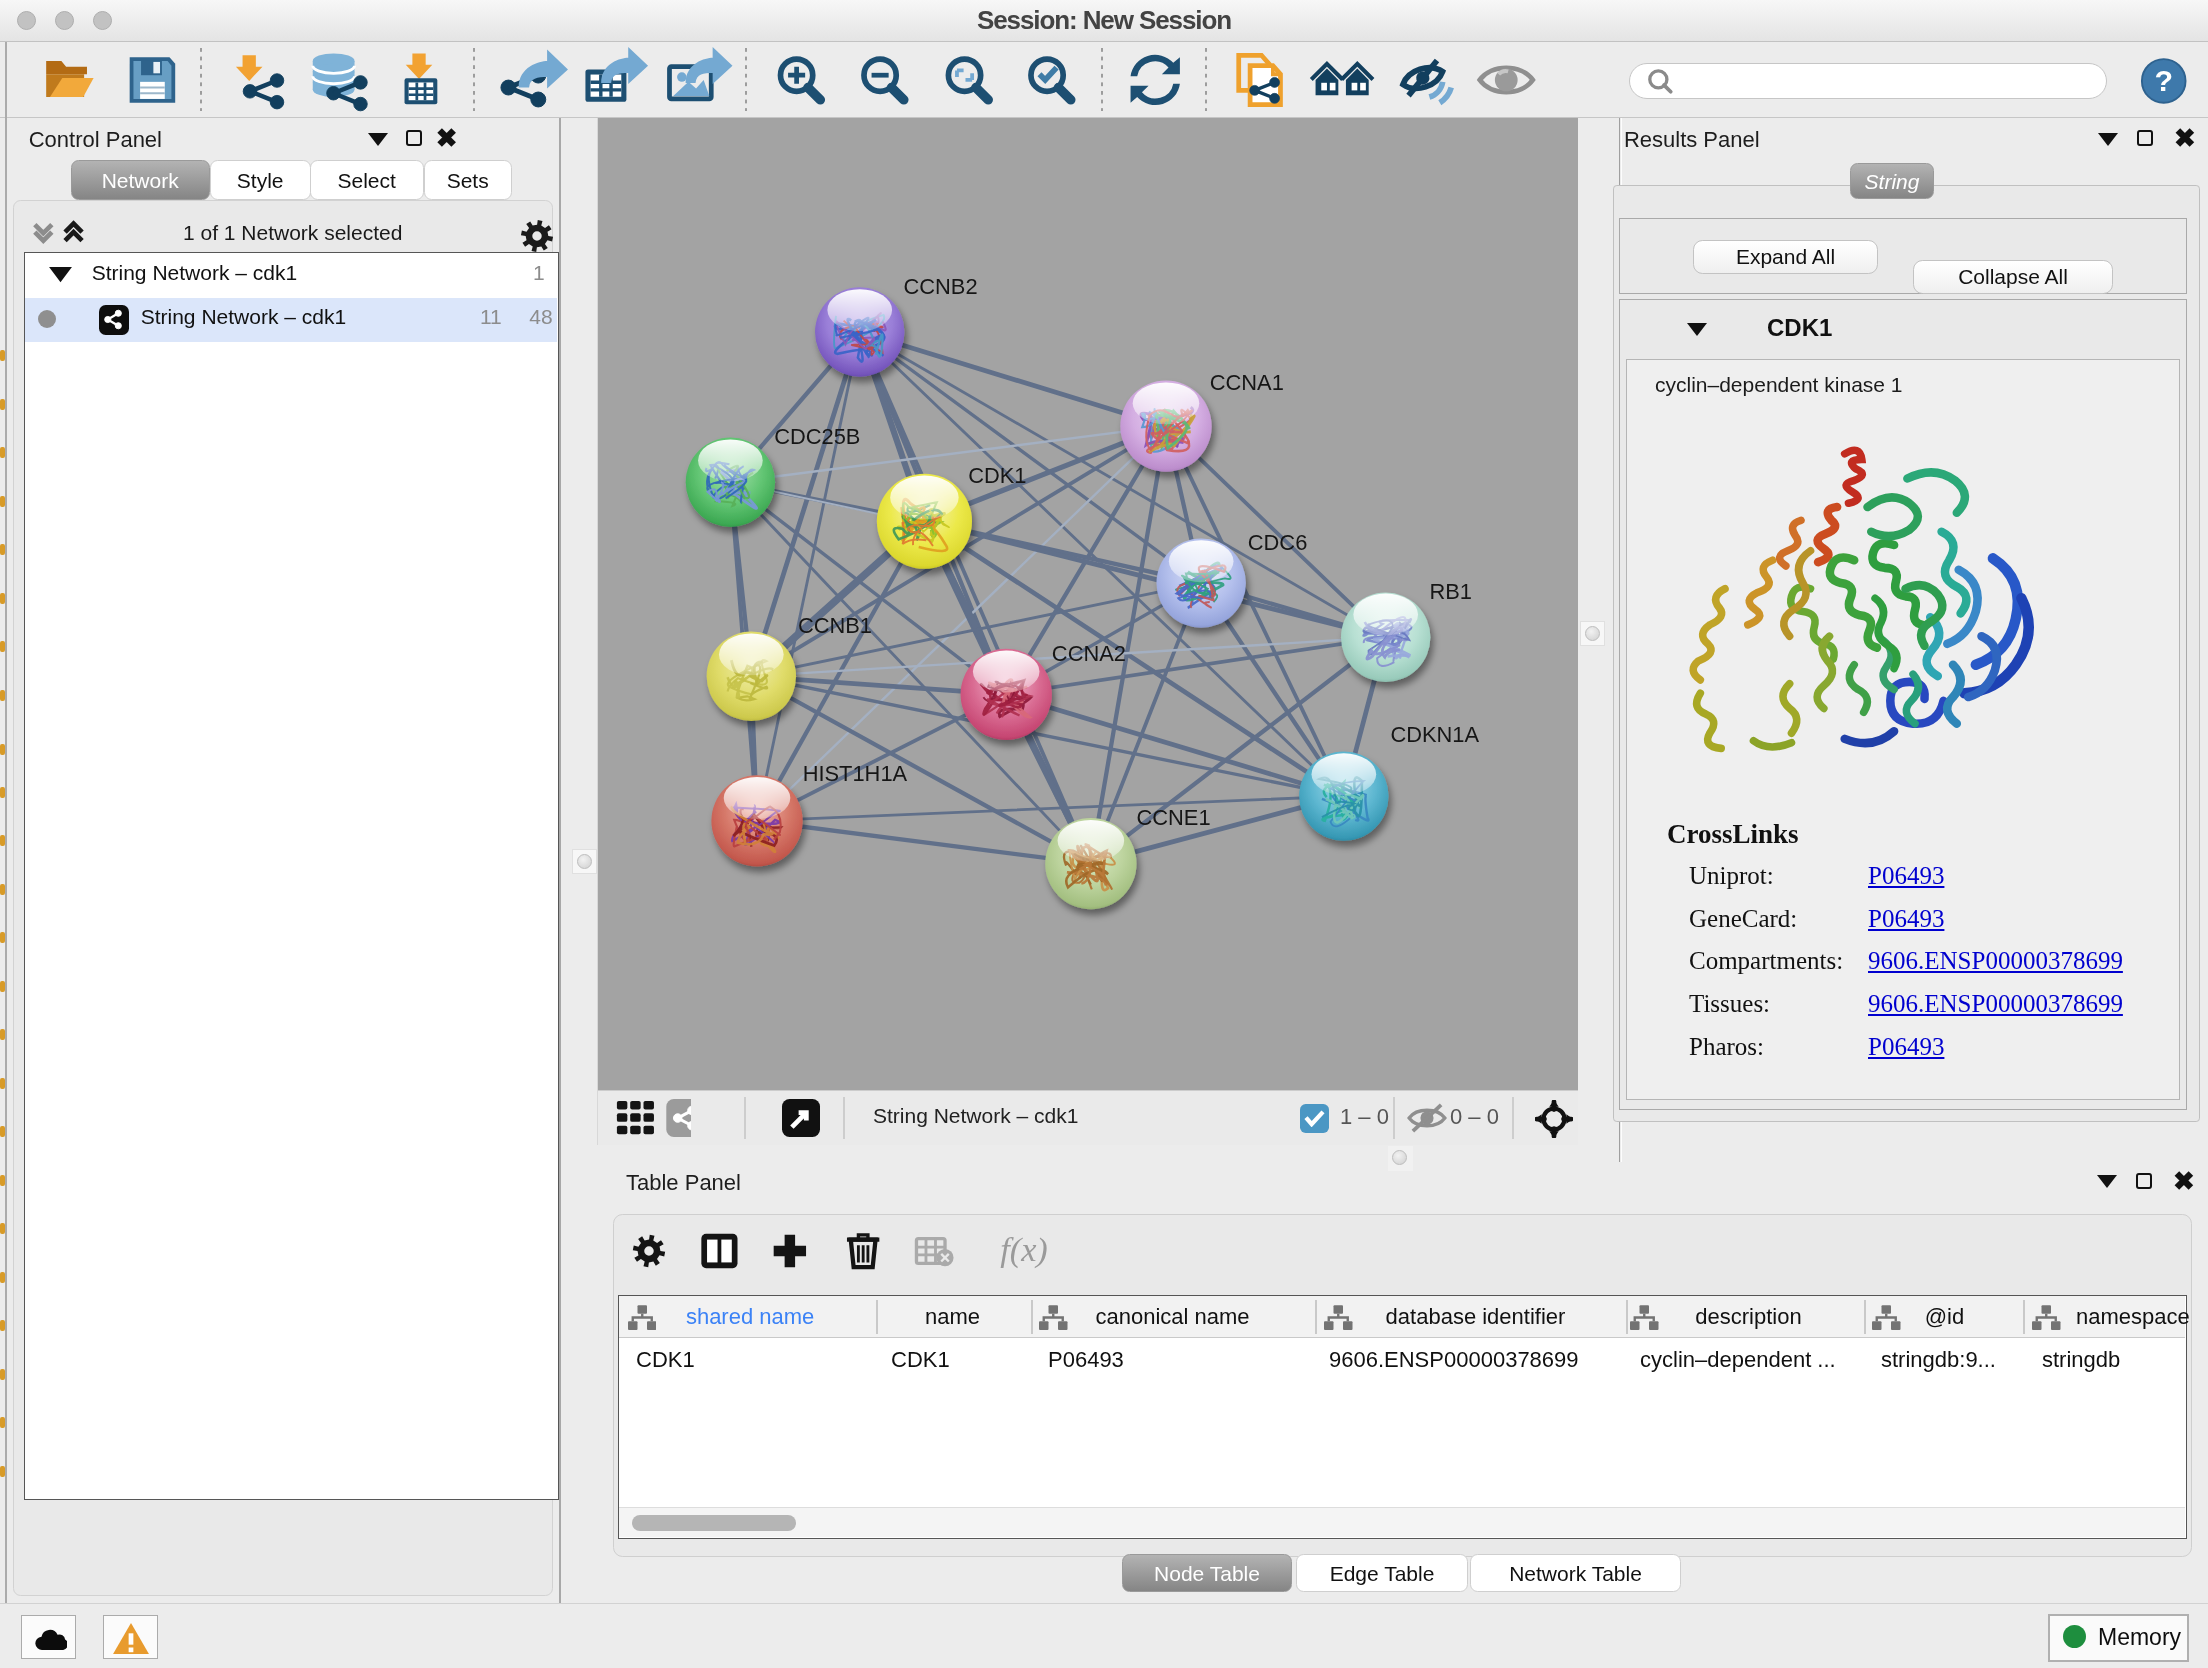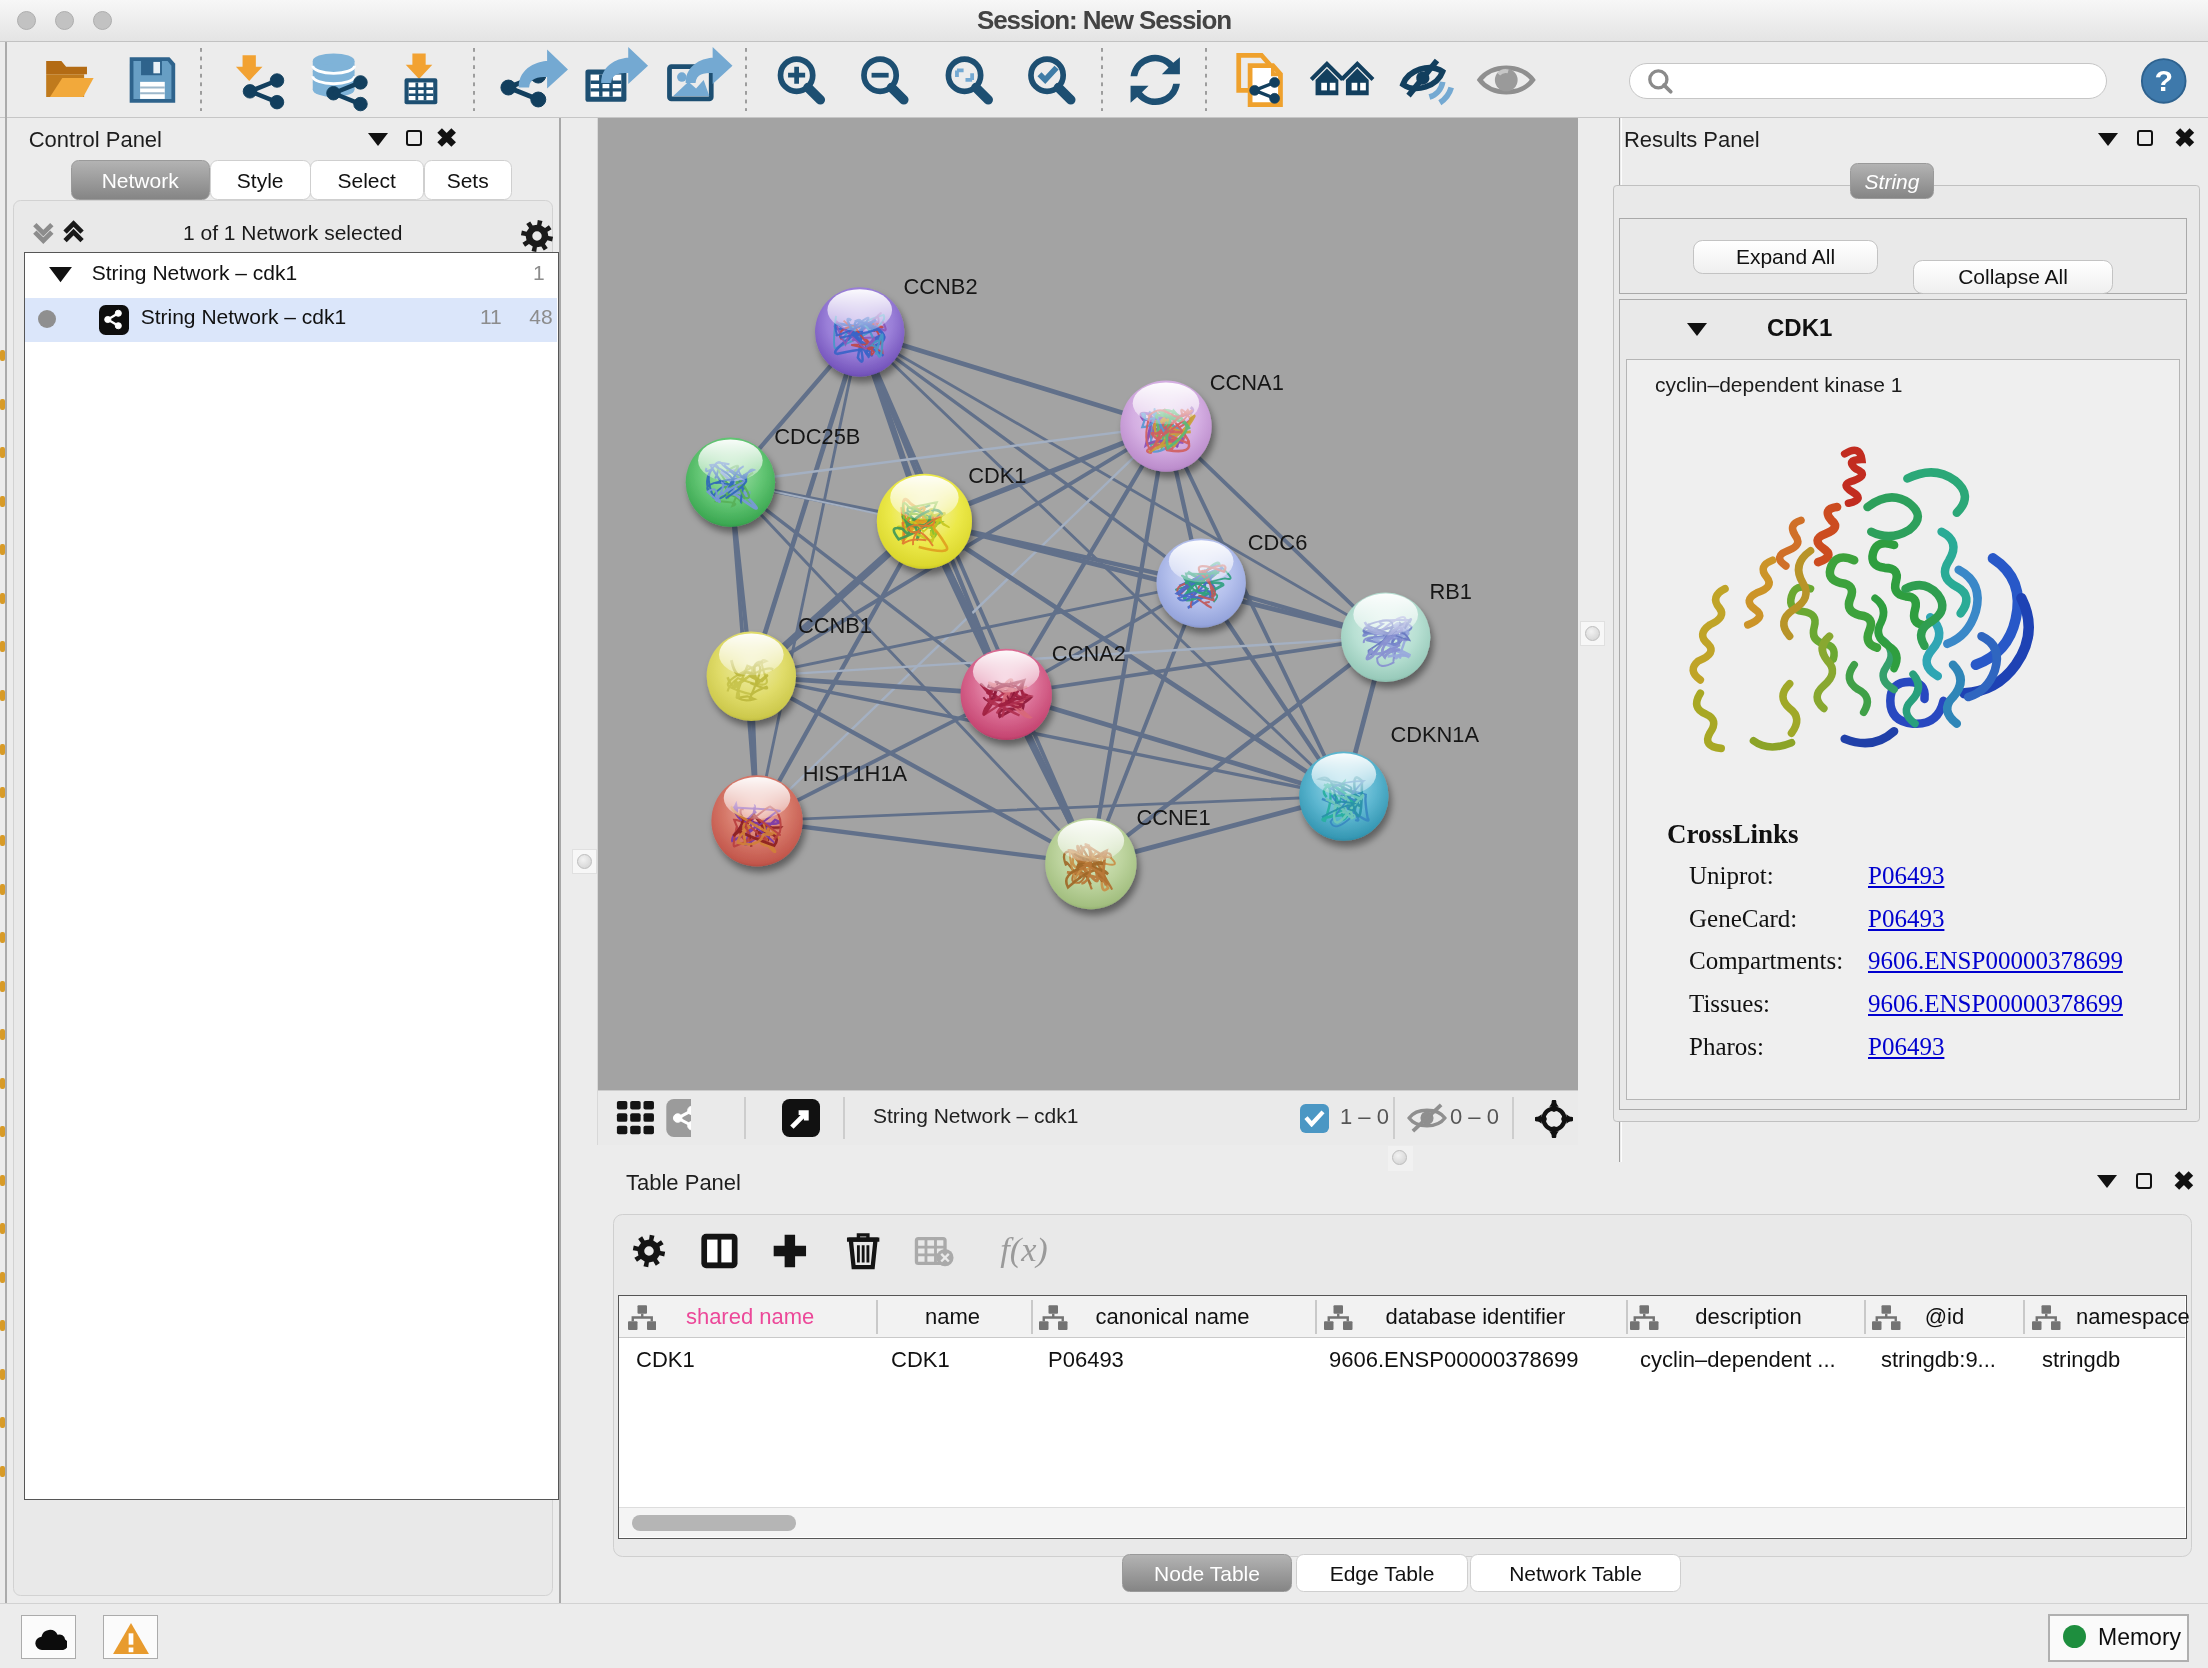--- a/index.html
+++ b/index.html
@@ -776,21 +776,21 @@
   <div class="abs" style="left:56px;top:133px;width:1569px;height:244px;background:#ffffff;border:1.9px solid #555;">
     <div class="abs" style="left:0;top:0;width:1566px;height:42px;background:#f2f2f2;border-bottom:1.9px solid #c9c9c9;"></div>
     <svg class="abs" style="left:8.6px;top:8.6px;" width="28.5" height="26" viewBox="0 0 30 27">
       <g fill="#737373">
             <rect x="10" y="0" width="10" height="9" rx="1"></rect>
             <rect x="0" y="17" width="10" height="9" rx="1"></rect>
             <rect x="20" y="17" width="10" height="9" rx="1"></rect>
           </g>
       <path d="M15 9 v5 M5 17 v-4 h20 v4" stroke="#737373" stroke-width="2.5" fill="none"></path>
     </svg>
-    <div class="abs" style="left:-11.4px;top:7.6px;width:285px;text-align:center;font-size:22px;color:#ec4899;">shared name</div>
+    <div class="abs" style="left:-11.4px;top:7.6px;width:285px;text-align:center;font-size:22px;color:#3b82f6;">shared name</div>
     <div class="abs" style="left:257px;top:3.8px;width:1.9px;height:34px;background:#c9c9c9;"></div>
     <div class="abs" style="left:191px;top:7.6px;width:285px;text-align:center;font-size:22px;color:#111;">name</div>
     <div class="abs" style="left:412px;top:3.8px;width:1.9px;height:34px;background:#c9c9c9;"></div>
     <svg class="abs" style="left:420px;top:8.6px;" width="28.5" height="26" viewBox="0 0 30 27">
       <g fill="#737373">
             <rect x="10" y="0" width="10" height="9" rx="1"></rect>
             <rect x="0" y="17" width="10" height="9" rx="1"></rect>
             <rect x="20" y="17" width="10" height="9" rx="1"></rect>
           </g>
       <path d="M15 9 v5 M5 17 v-4 h20 v4" stroke="#737373" stroke-width="2.5" fill="none"></path>

